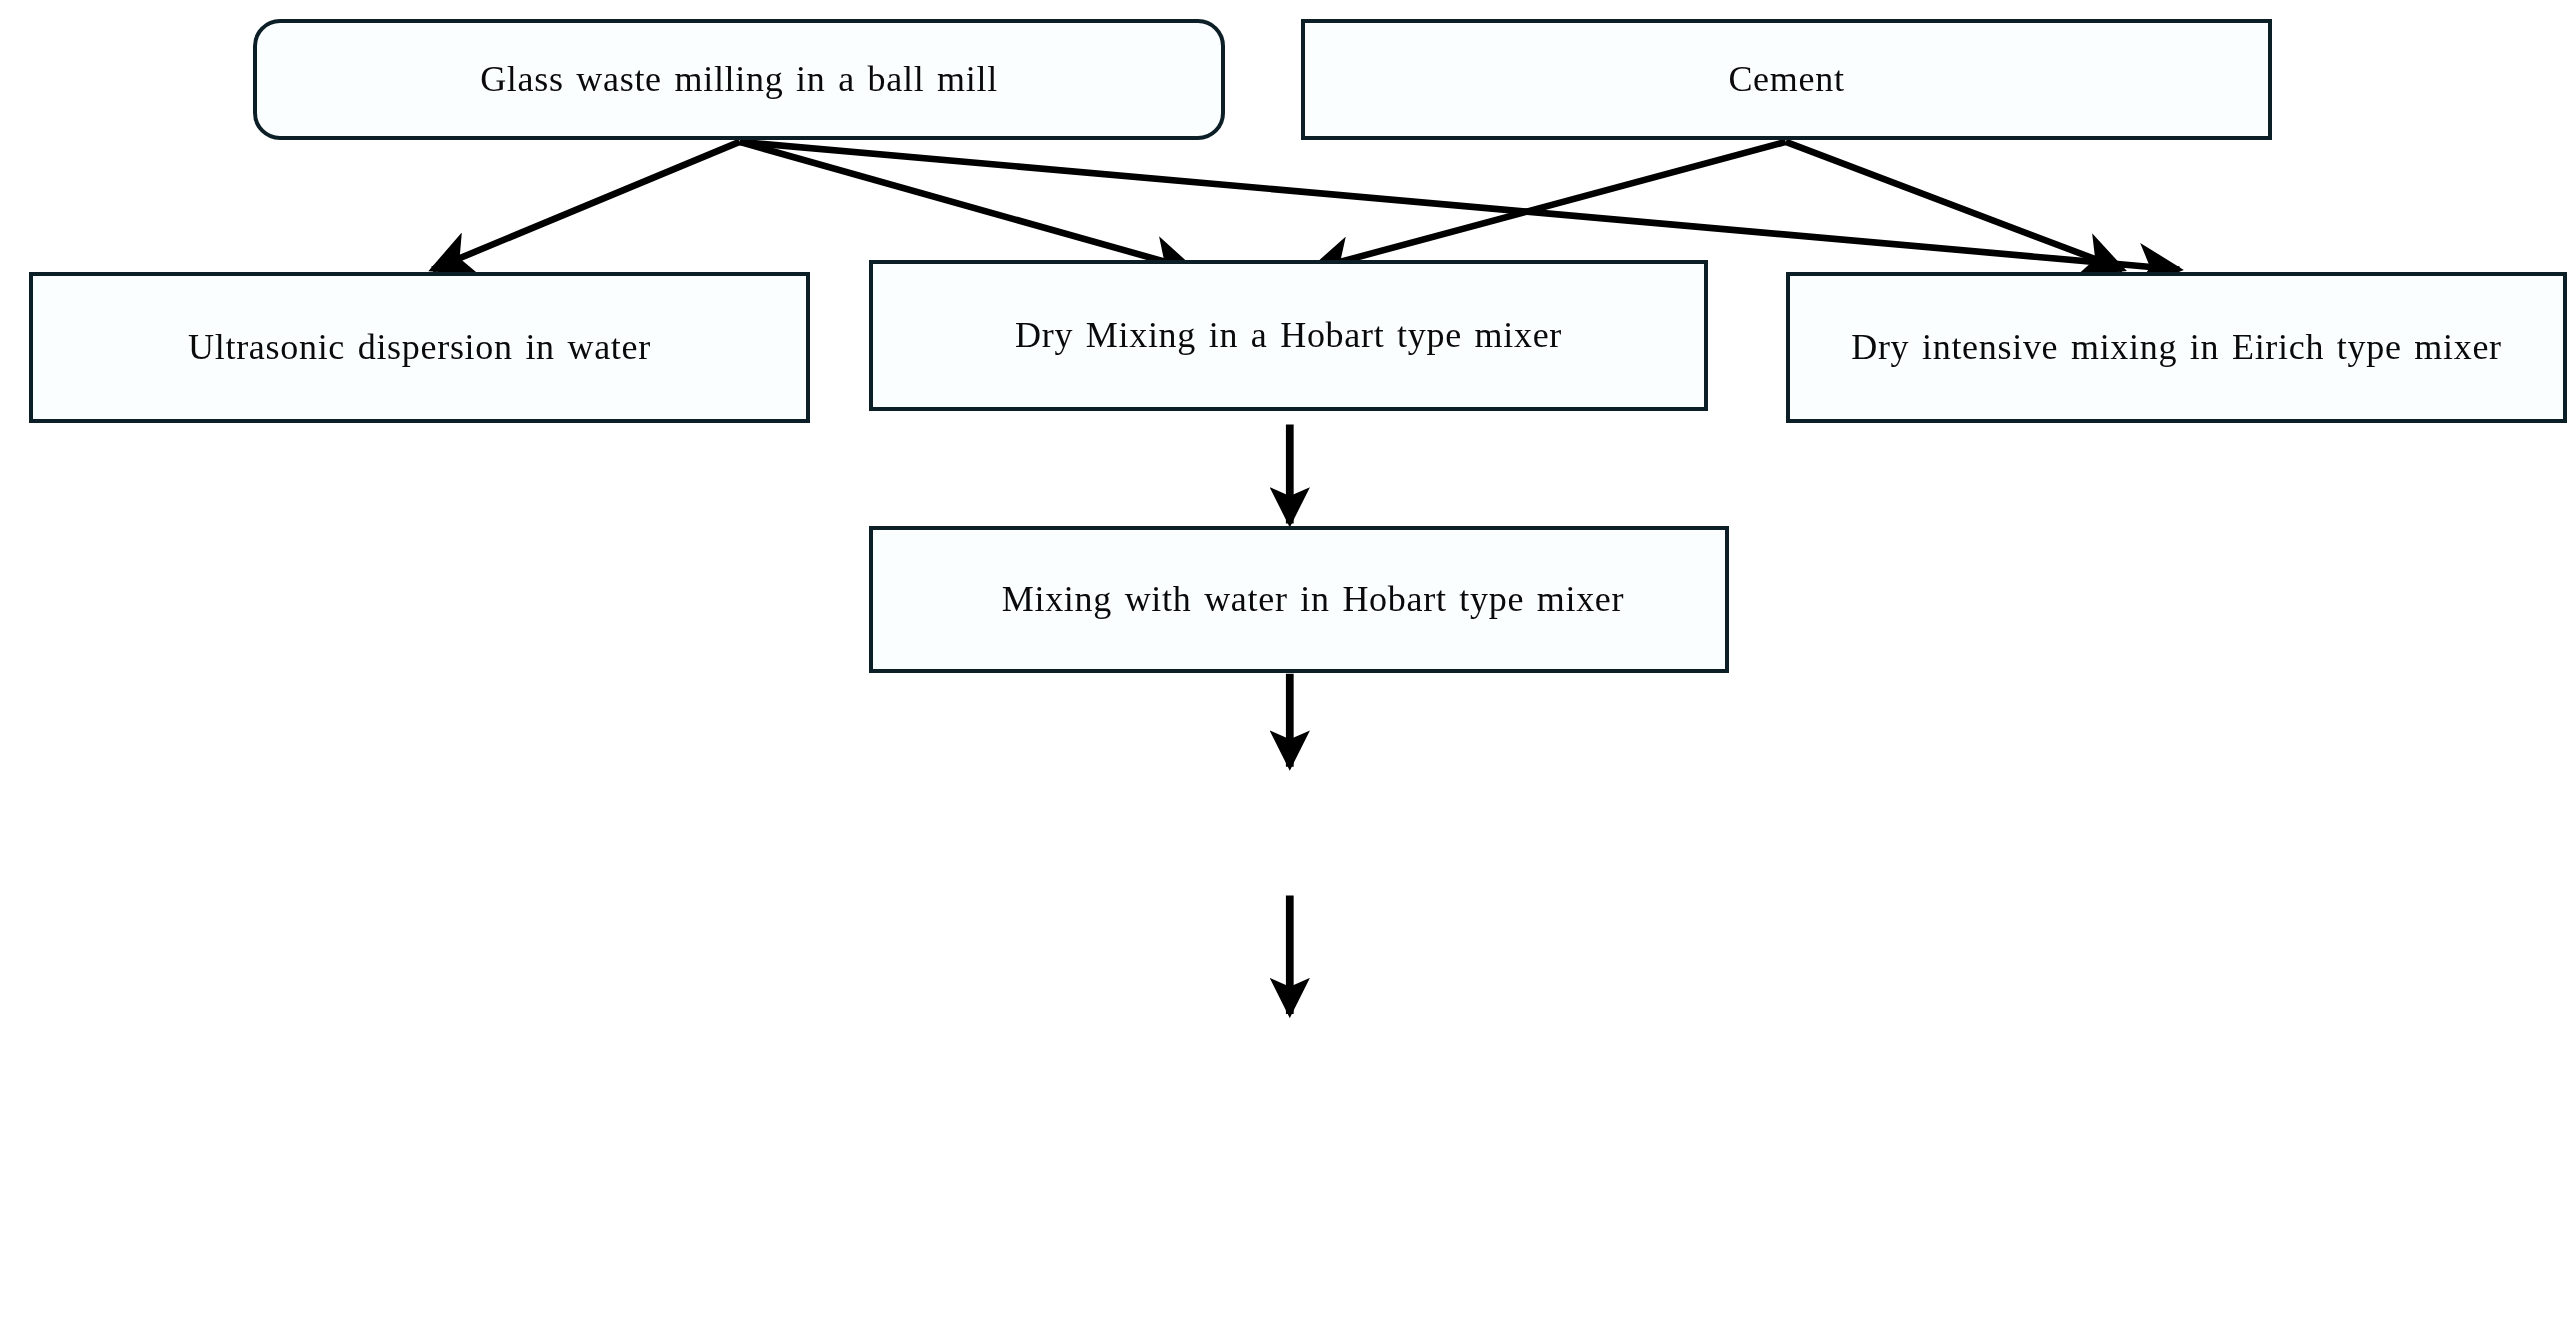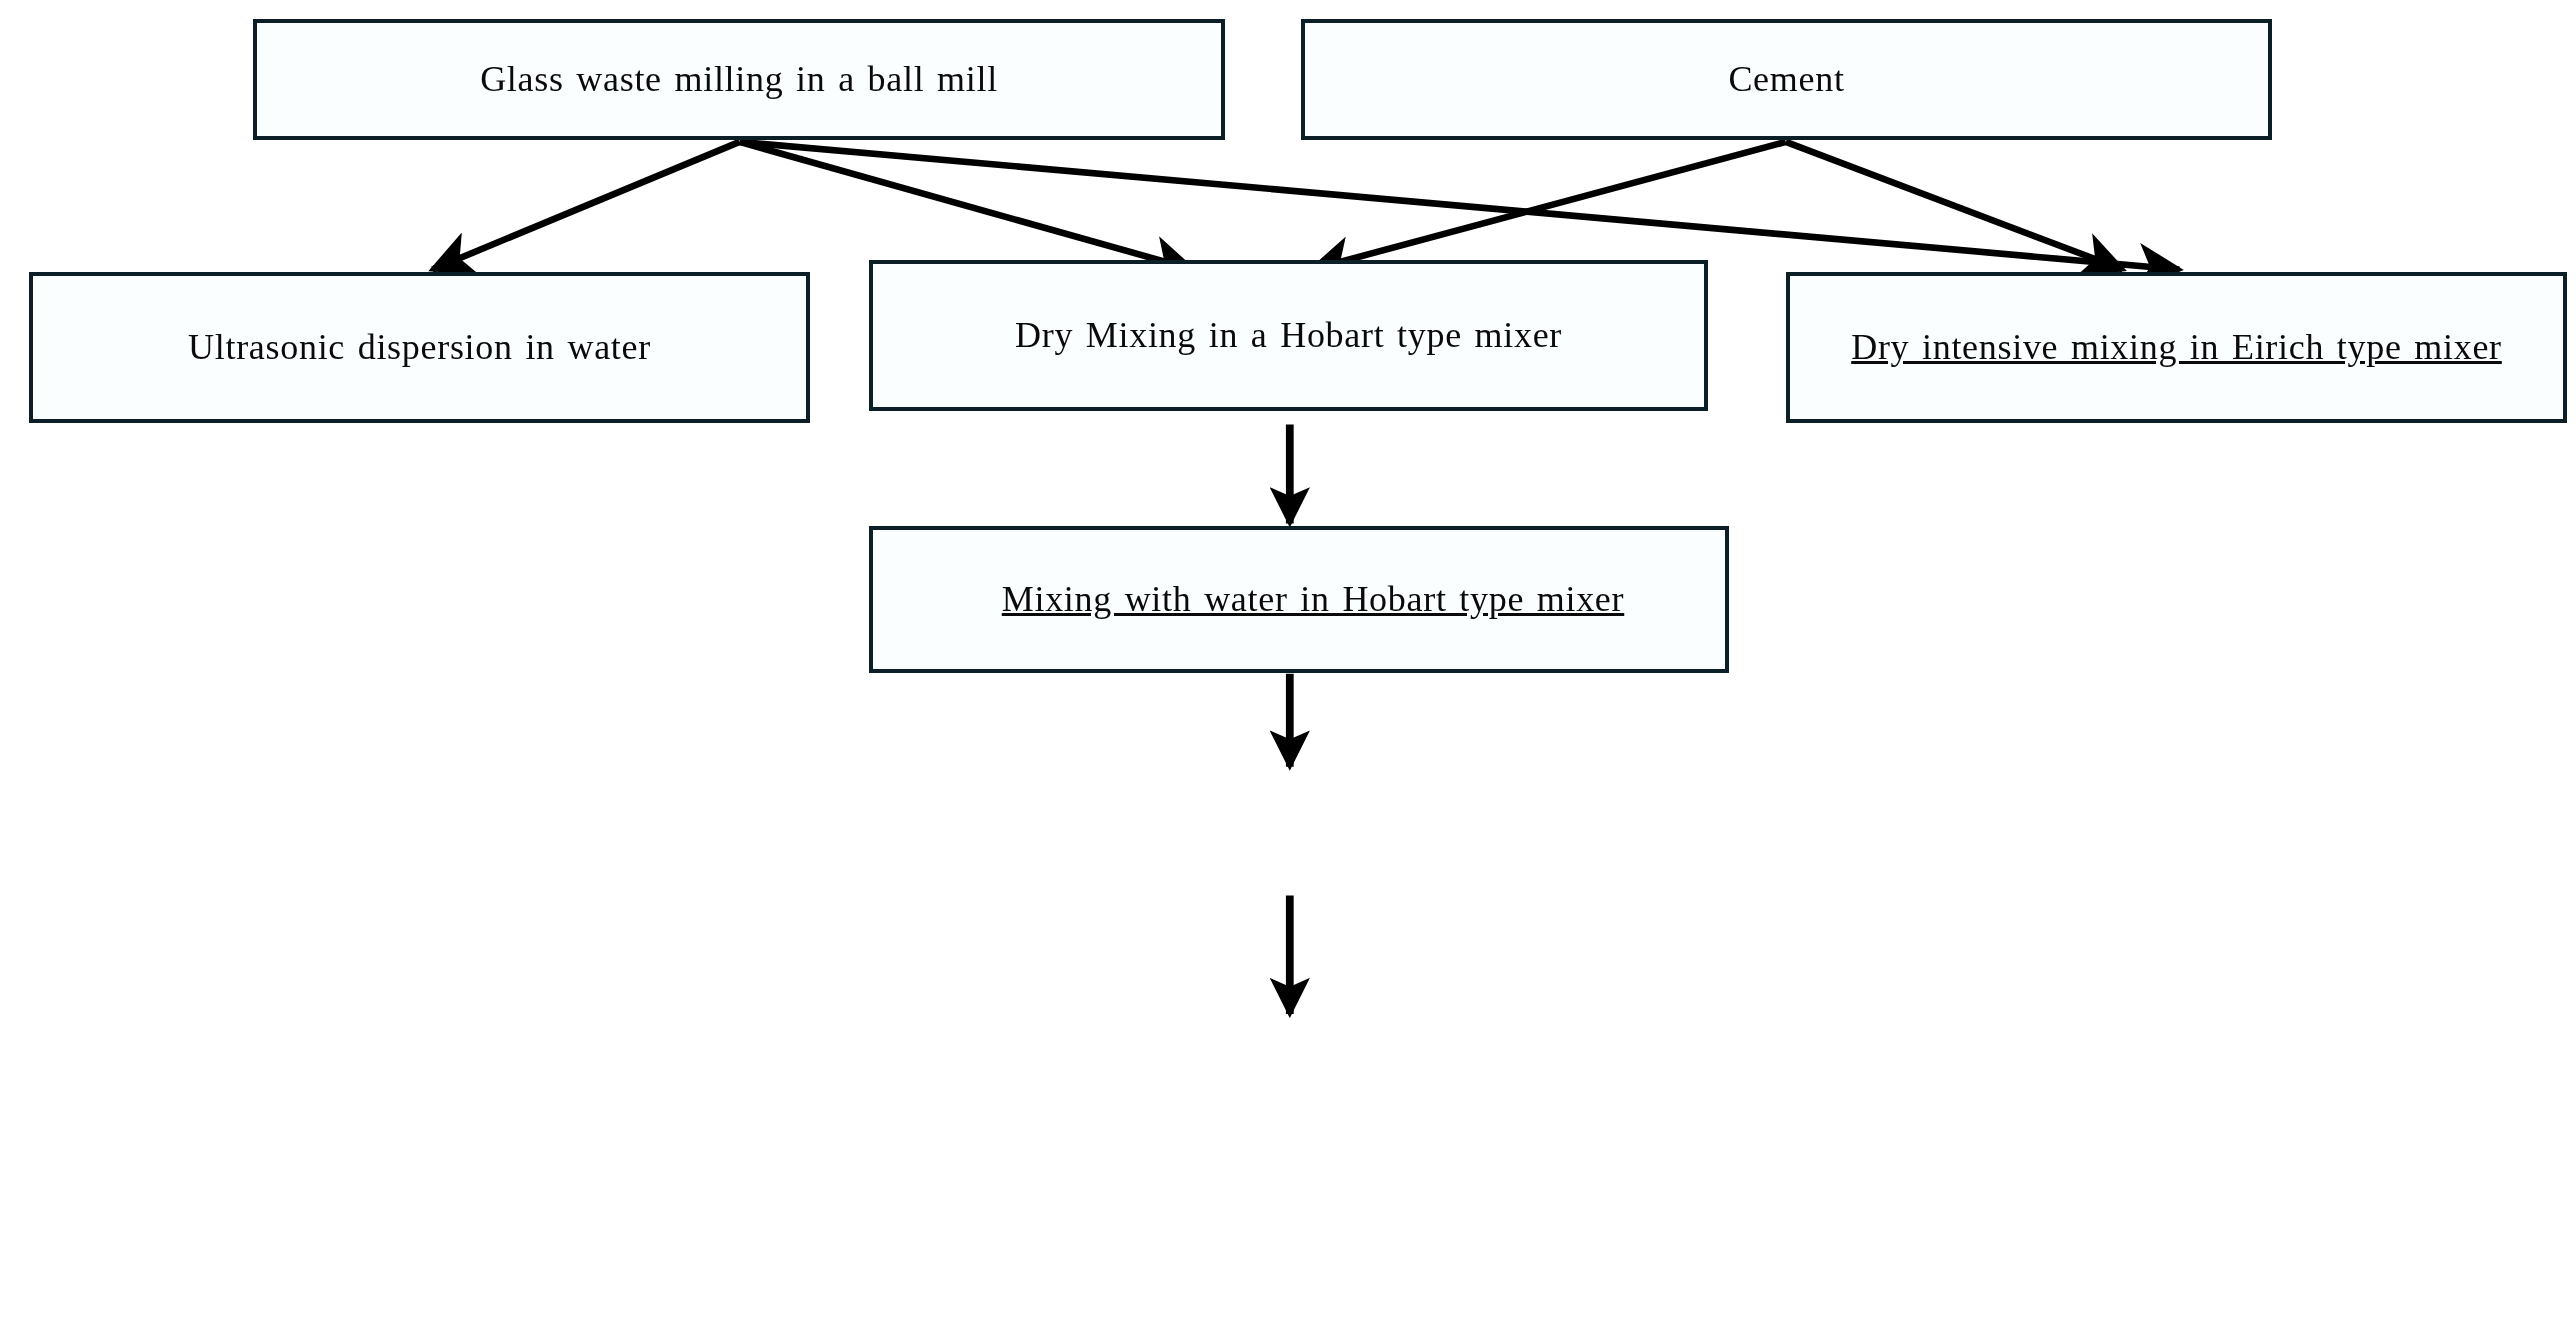--- a/index.html
+++ b/index.html
@@ -42,25 +42,24 @@
     text-align-last: center;
     white-space: normal;
     padding: 0 27.4px;
     word-spacing: 4.2px;
   }
   .node.wrap2 .label {
     text-align: center;
     text-align-last: center;
     white-space: normal;
     padding: 0 24px;
-    text-decoration: underline;
   }
 
   
-  #n-glass      { left: 253px;  top: 19px;   width: 972px; height: 121px; }
+  #n-glass      { left: 253px;  top: 19px;   width: 972px; height: 121px; border-radius: 27px; }
   #n-cement     { left: 1301px; top: 19px;   width: 971px; height: 121px; }
   #n-ultrasonic { left: 29px;   top: 272px;  width: 781px; height: 151px; }
   #n-drymix     { left: 869px; top: 260px;  width: 839px; height: 151px; }
   #n-eirich     { left: 1786px; top: 272px;  width: 781px; height: 151px; }
   #n-mixwater   { left: 869px; top: 526px;  width: 860px; height: 147px; padding-left: 28px; }
   #n-spread     { left: 869px; top: 769px; width: 860px; height: 125px; }
   #n-sample     { left: 859px; top: 1017px; width: 877px; height: 274px; }
 
   #edges {
     position: absolute;

